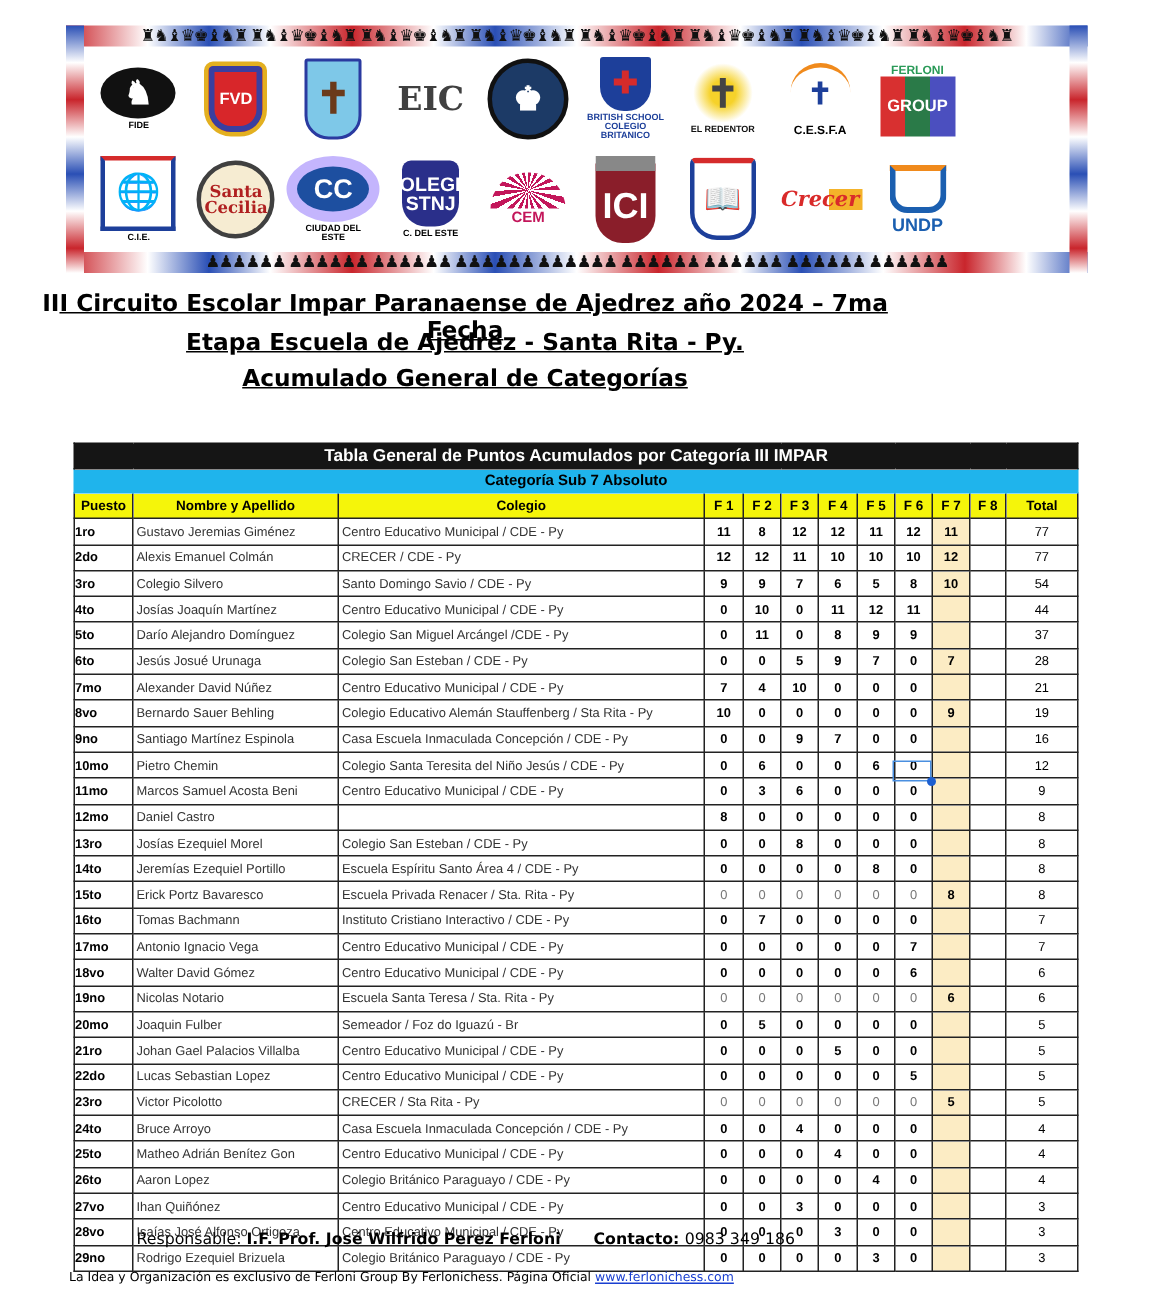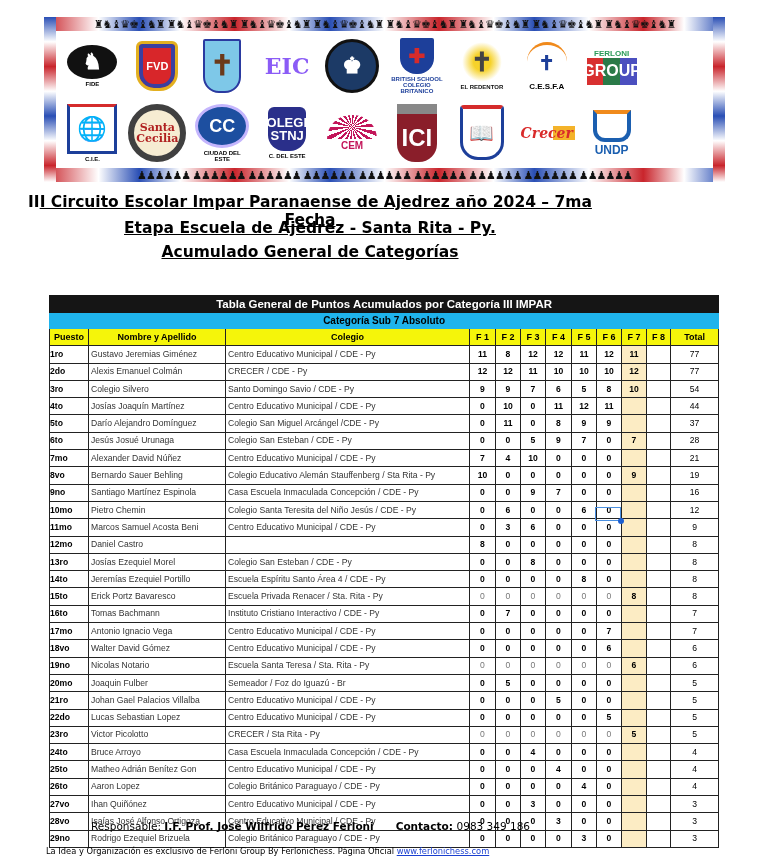--- a/index.html
+++ b/index.html
@@ -19,33 +19,33 @@
   .pieces.top { top: 0; }
   .pieces.bot { bottom: 0; }
   .logos { position: absolute; left: 16px; right: 16px; top: 16px; bottom: 16px; display: grid; grid-template-columns: repeat(10, 1fr); grid-template-rows: 1fr 1fr; align-items: center; justify-items: center; }
   .logo { width: 54px; height: 58px; display: flex; flex-direction: column; align-items: center; justify-content: center; font-weight: bold; text-align: center; line-height: 1; }
   .logo .mark { display: flex; align-items: center; justify-content: center; }
   .logo .cap { font-size: 6px; margin-top: 2px; }
 
   .fide .mark { width: 50px; height: 34px; border-radius: 50%; background: #111; color: #fff; font-size: 22px; }
   .fvd .mark { width: 36px; height: 44px; border-radius: 6px 6px 18px 18px; background: #d8262a; border: 3px solid #e3b020; color: #fff; font-size: 11px; box-shadow: inset 0 0 0 4px #3a3fa0; }
   .jp .mark { width: 34px; height: 50px; background: #7ec8e8; border: 2px solid #2a3aa0; color: #6b3a1a; font-size: 28px; border-radius: 2px 2px 16px 16px; }
-  .eic .mark { font-size: 22px; color: #8b5cf6; font-family: "DejaVu Serif", serif; }
+  .eic .mark { font-size: 22px; color: #404040; font-family: "DejaVu Serif", serif; }
   .fchess .mark { width: 48px; height: 48px; border-radius: 50%; background: #1c3a66; border: 3px solid #111; color: #fff; font-size: 22px; }
   .brit .mark { width: 34px; height: 36px; background: #1d3f9a; border-radius: 2px 2px 16px 16px; color: #d52b2b; font-size: 20px; }
   .brit .cap { color: #1d3f9a; }
   .redentor .mark { width: 40px; height: 40px; color: #444; font-size: 26px; background: radial-gradient(circle,#f6d22a 30%,#fff 70%); }
   .redentor .cap { color: #111; }
   .cesfa .mark { width: 40px; height: 36px; color: #1d3f9a; font-size: 20px; border-top: 3px solid #f08a1c; border-radius: 50% 50% 0 0; }
   .cesfa .cap { font-size: 8px; }
   .ferloni .cap { color: #2a9a58; font-size: 8px; }
-  .ferloni .mark { width: 50px; height: 27px; background: linear-gradient(90deg,#d83030 0 33%,#2a7a48 33% 66%,#4b4fbf 66%); color: #fff; font-size: 16px; }
+  .ferloni .mark { width: 50px; height: 40px; background: linear-gradient(90deg,#d83030 0 33%,#2a7a48 33% 66%,#4b4fbf 66%); color: #fff; font-size: 11px; }
   .cie .mark { width: 44px; height: 44px; border: 3px solid #1d3f9a; border-top: 3px solid #d52b2b; color: #333; font-size: 24px; }
-  .stcec .mark { width: 46px; height: 46px; border-radius: 50%; border: 6px solid #404040; background: #f6ecd2; color: #b02020; font-size: 11px; font-family: "DejaVu Serif", serif; }
-  .crecer-col .mark { width: 48px; height: 48px; border-radius: 50%; background: #1d4fa0; border: 3px solid #c4b5fd; color: #fff; font-size: 18px; }
+  .stcec .mark { width: 46px; height: 46px; border-radius: 50%; border: 3px solid #404040; background: #f6ecd2; color: #b02020; font-size: 11px; font-family: "DejaVu Serif", serif; }
+  .crecer-col .mark { width: 48px; height: 48px; border-radius: 50%; background: #1d4fa0; border: 7px solid #c4b5fd; color: #fff; font-size: 18px; }
   .stnj .mark { width: 38px; height: 44px; background: #2a2f8a; border-radius: 6px 6px 16px 16px; color: #fff; font-size: 13px; flex-direction: column; }
   .cem .mark { width: 50px; height: 24px; border-radius: 25px 25px 0 0; background: repeating-conic-gradient(#c3165a 0 10deg,#fff 10deg 20deg); }
   .cem .cap { color: #c3165a; font-size: 10px; }
   .ici .mark { width: 40px; height: 50px; background: #8a1e2a; border-top: 10px solid #888; color: #fff; font-size: 24px; border-radius: 0 0 18px 18px; }
   .cn .mark { width: 38px; height: 48px; border: 3px solid #1d3f9a; border-top: 4px solid #d52b2b; border-radius: 4px 4px 18px 18px; color: #333; font-size: 20px; }
   .crecer .mark { color: #d92a2a; font-size: 14px; font-style: italic; font-family: "DejaVu Serif", serif; width: 56px; background: linear-gradient(90deg, transparent 60%, #f4b32a 60%); }
   .undp .mark { width: 30px; height: 24px; border: 4px solid #1b5fb0; border-top-color: #f08a1c; border-radius: 0 0 12px 12px; }
   .undp .cap { color: #1b5fb0; font-size: 12px; }
 
   

